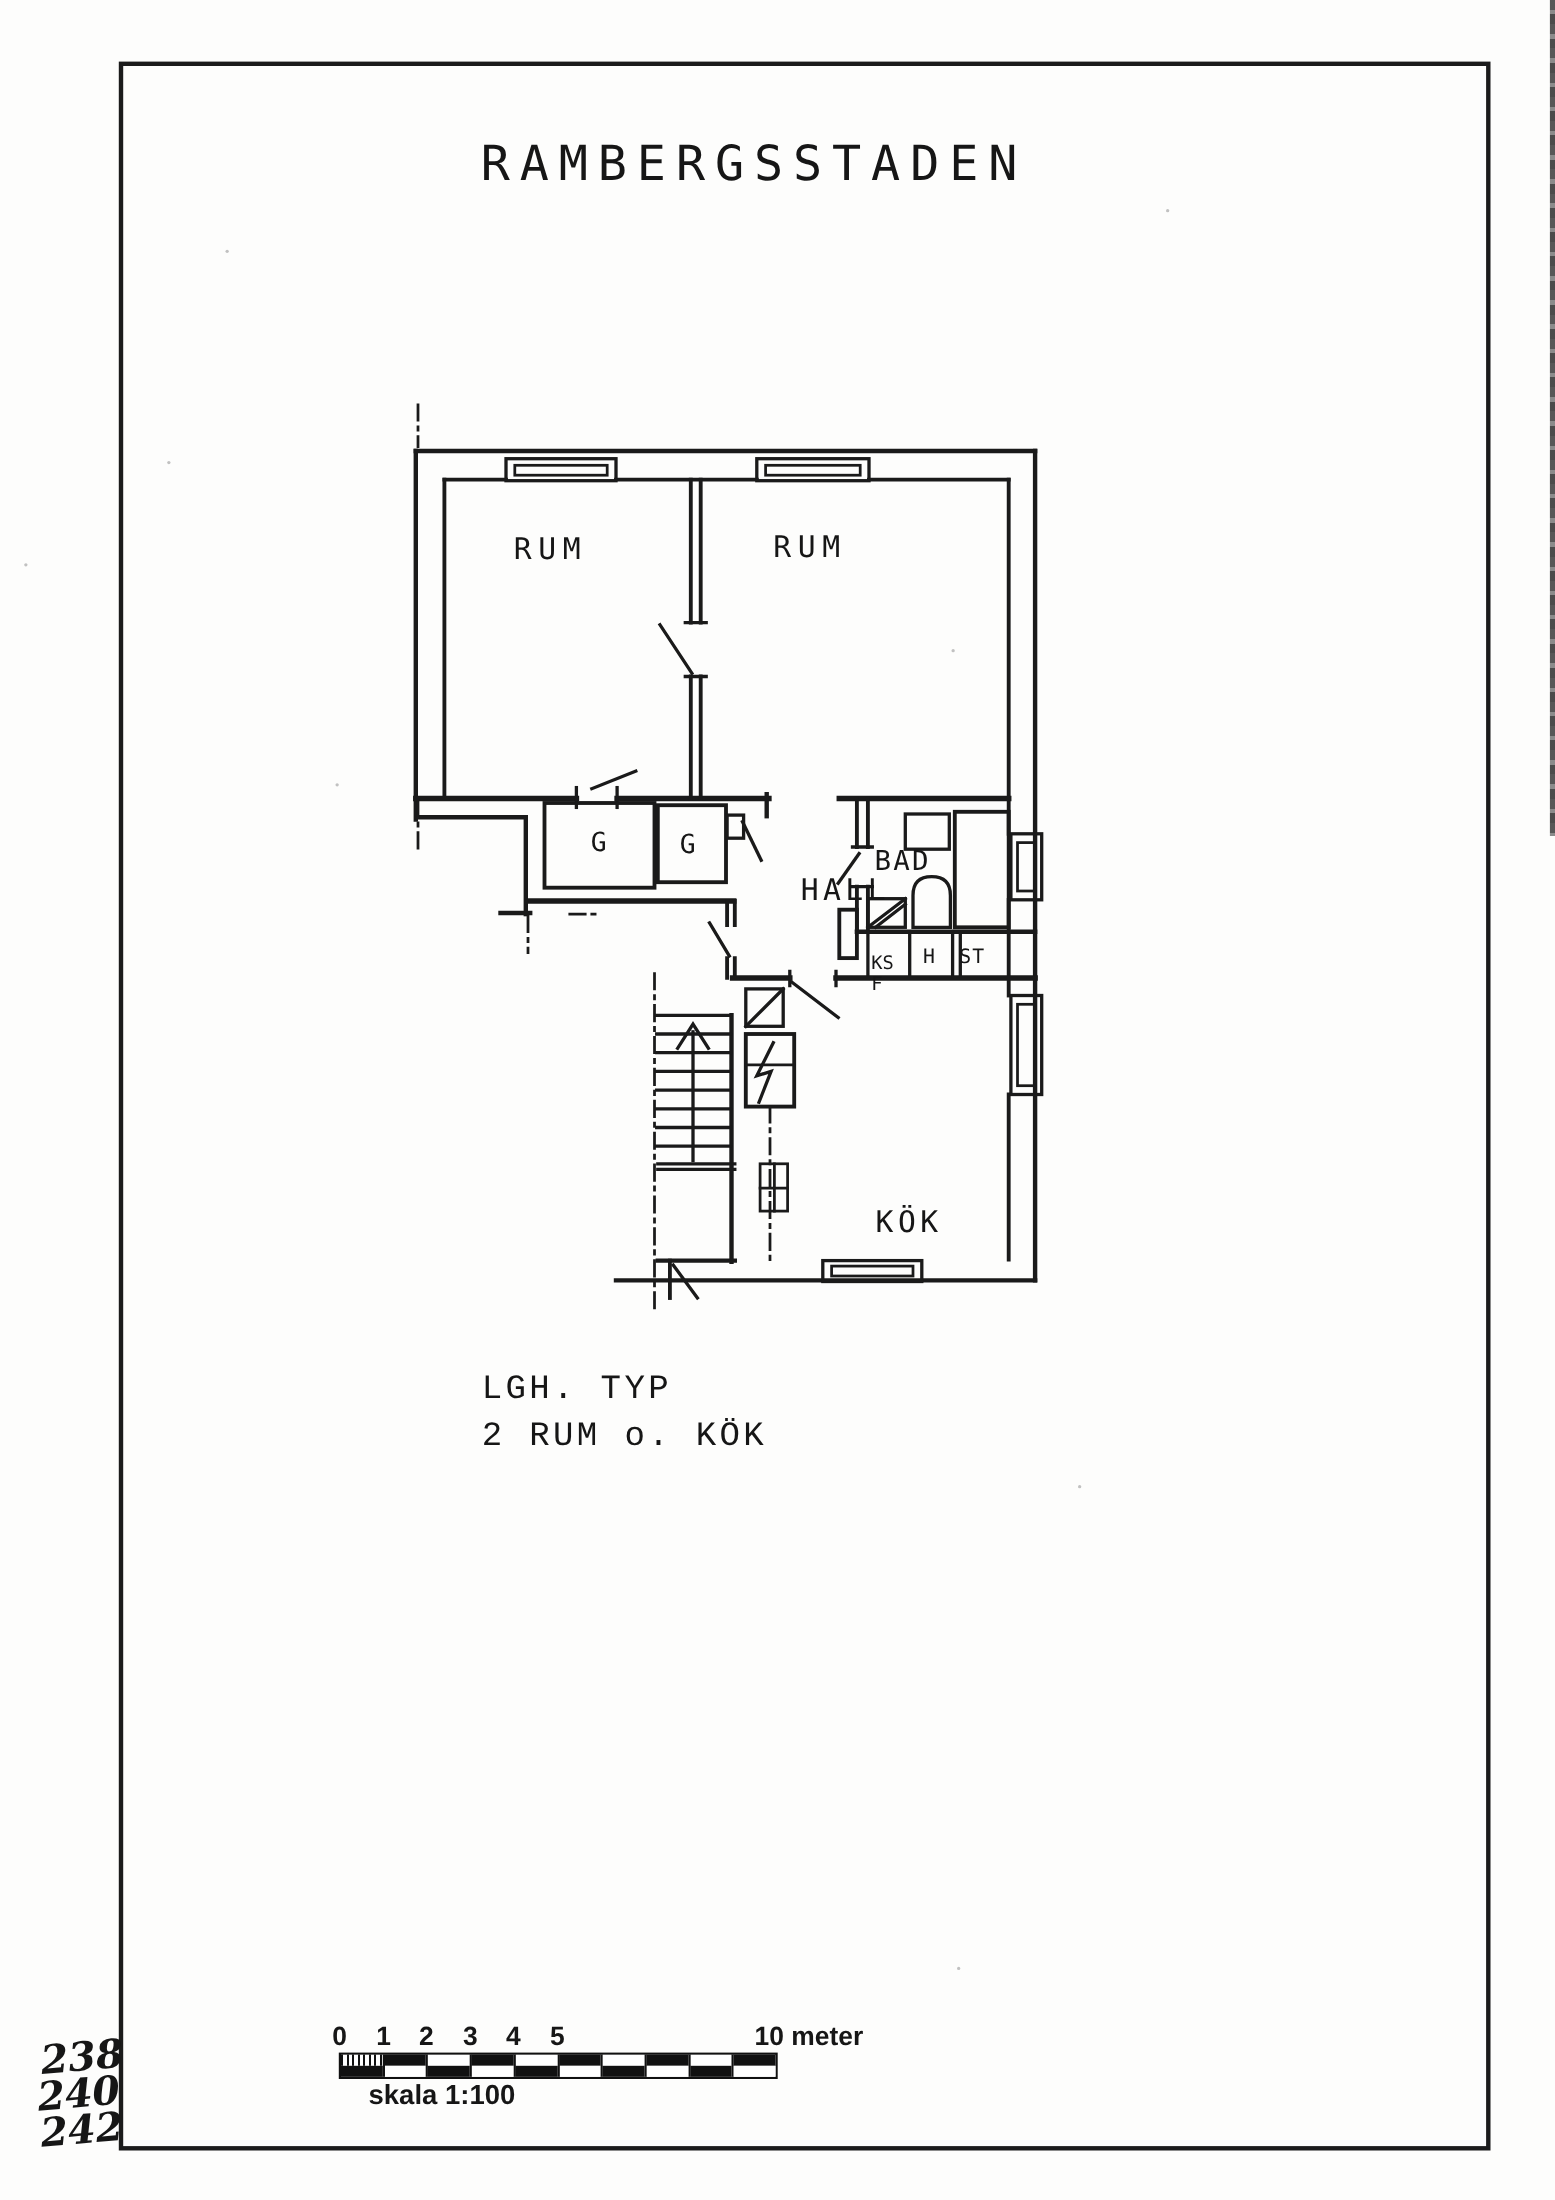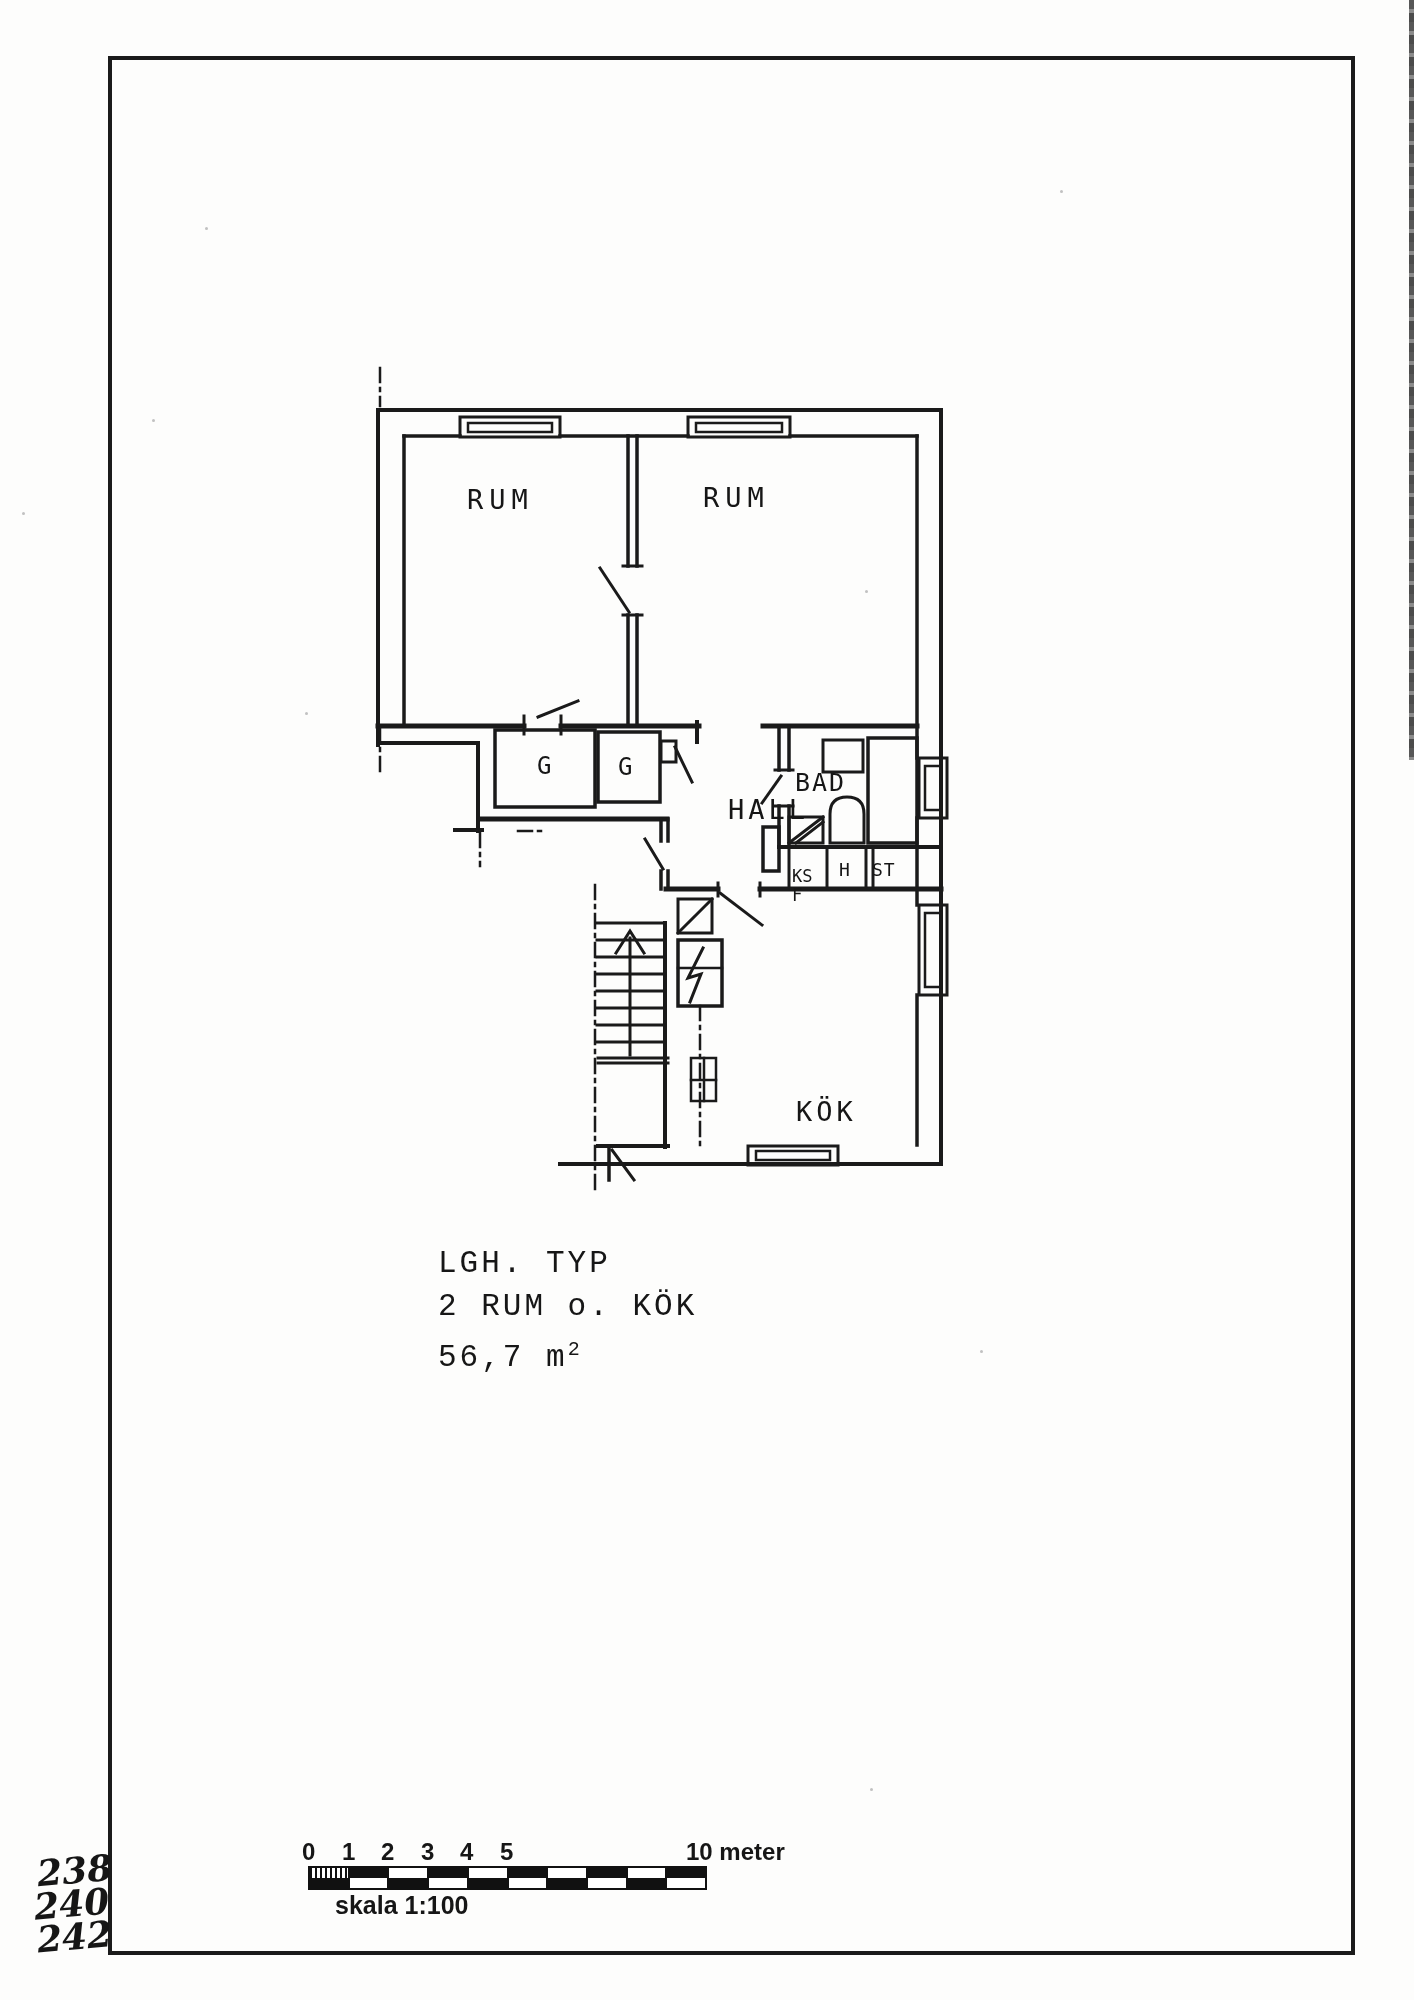--- a/index.html
+++ b/index.html
@@ -42,20 +42,21 @@
   .speck{position:absolute;width:3px;height:3px;background:#9a9a9a;border-radius:50%;opacity:.6;}
 </style>
 </head>
 <body>
 
 <div class="page">
 
   <div class="border-frame"></div>
   <div class="scan-edge"></div>
 
+  <div class="title">RAMBERGSSTADEN</div>
 
   <svg class="plan-svg" width="1414" height="2000" viewBox="0 0 1414 2000" fill="none" stroke="#1a1a1a" stroke-linecap="square">
 
     <g stroke-width="4">
       <path d="M378,410 H941"></path>
       <path d="M941,410 V1164"></path>
       <path d="M378,410 V745"></path>
       <path d="M380,743 H478"></path>
       <path d="M478,743 V831"></path>
       <path d="M455,830 H482"></path>
@@ -174,21 +175,20 @@
   <span class="lbl lbl-bad" style="left:795px;top:768px">BAD</span>
   <span class="lbl lbl-xs" style="left:792px;top:850px">KS</span>
   <span class="lbl lbl-xs" style="left:792px;top:869px">F</span>
   <span class="lbl lbl-sm" style="left:839px;top:859px">H</span>
   <span class="lbl lbl-sm" style="left:872px;top:859px">ST</span>
   <span class="lbl lbl-kok" style="left:760px;top:1096px">KÖK</span>
 
   <div class="info">
     <div>LGH. TYP</div>
     <div>2 RUM o. KÖK</div>
-    <div><span>56,7 m</span><sup>2</sup></div>
   </div>
 
   <span class="sb-num" style="left:302px">0</span>
   <span class="sb-num" style="left:342px">1</span>
   <span class="sb-num" style="left:381px">2</span>
   <span class="sb-num" style="left:421px">3</span>
   <span class="sb-num" style="left:460px">4</span>
   <span class="sb-num" style="left:500px">5</span>
   <span class="sb-num" style="left:686px">10 meter</span>
 

